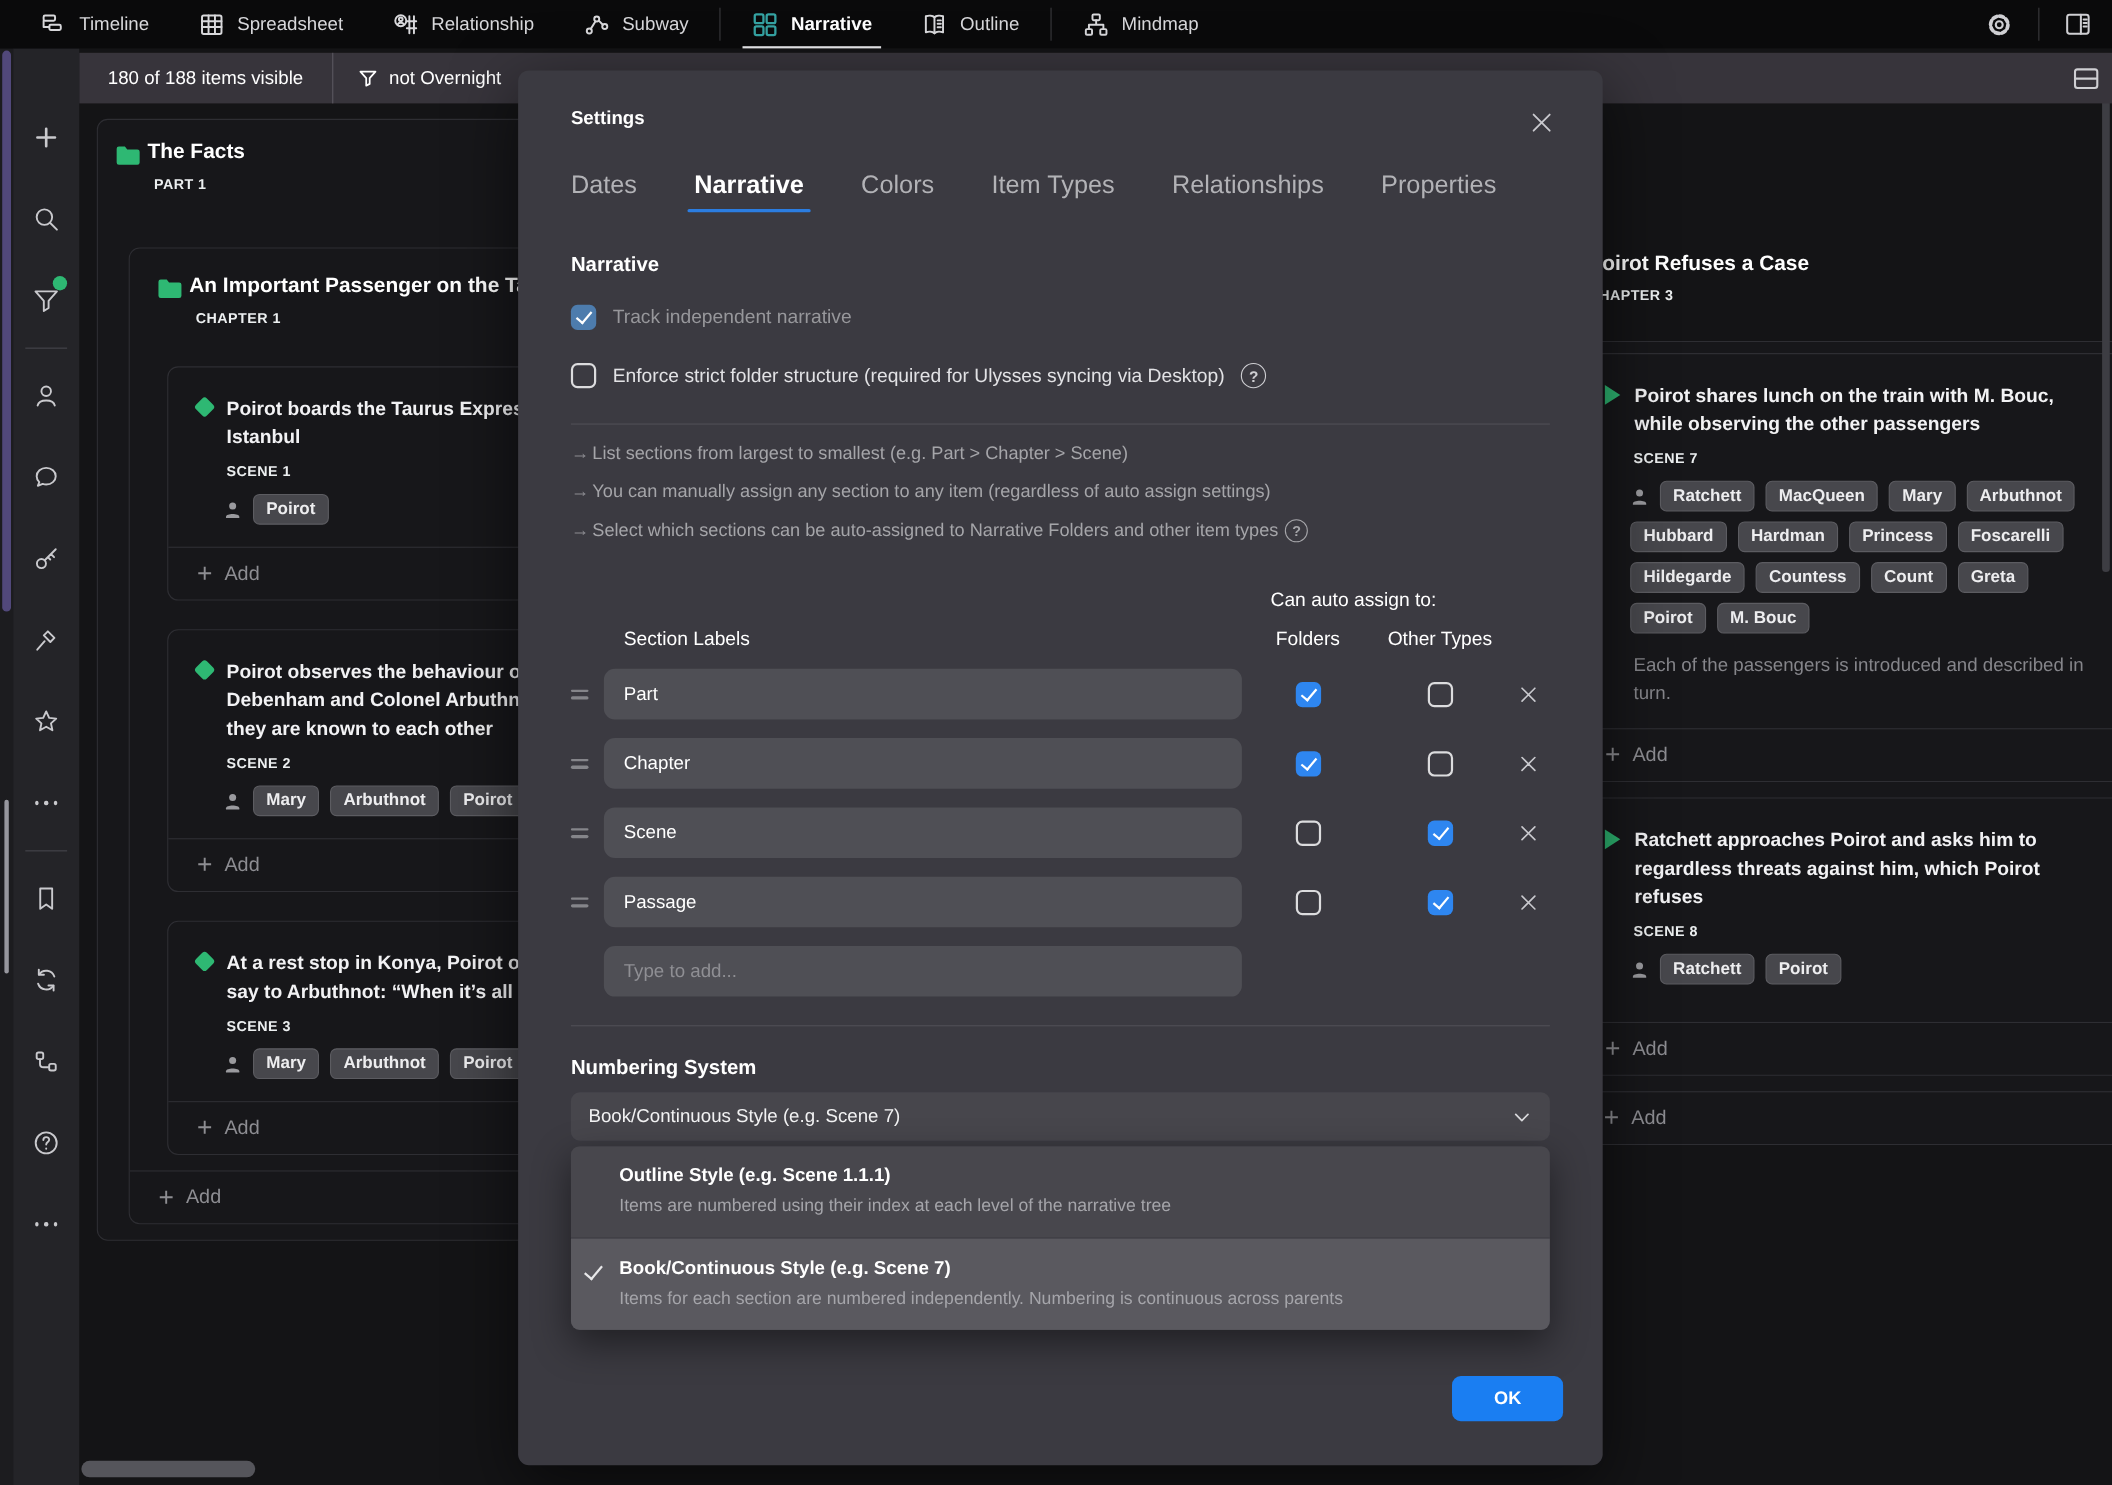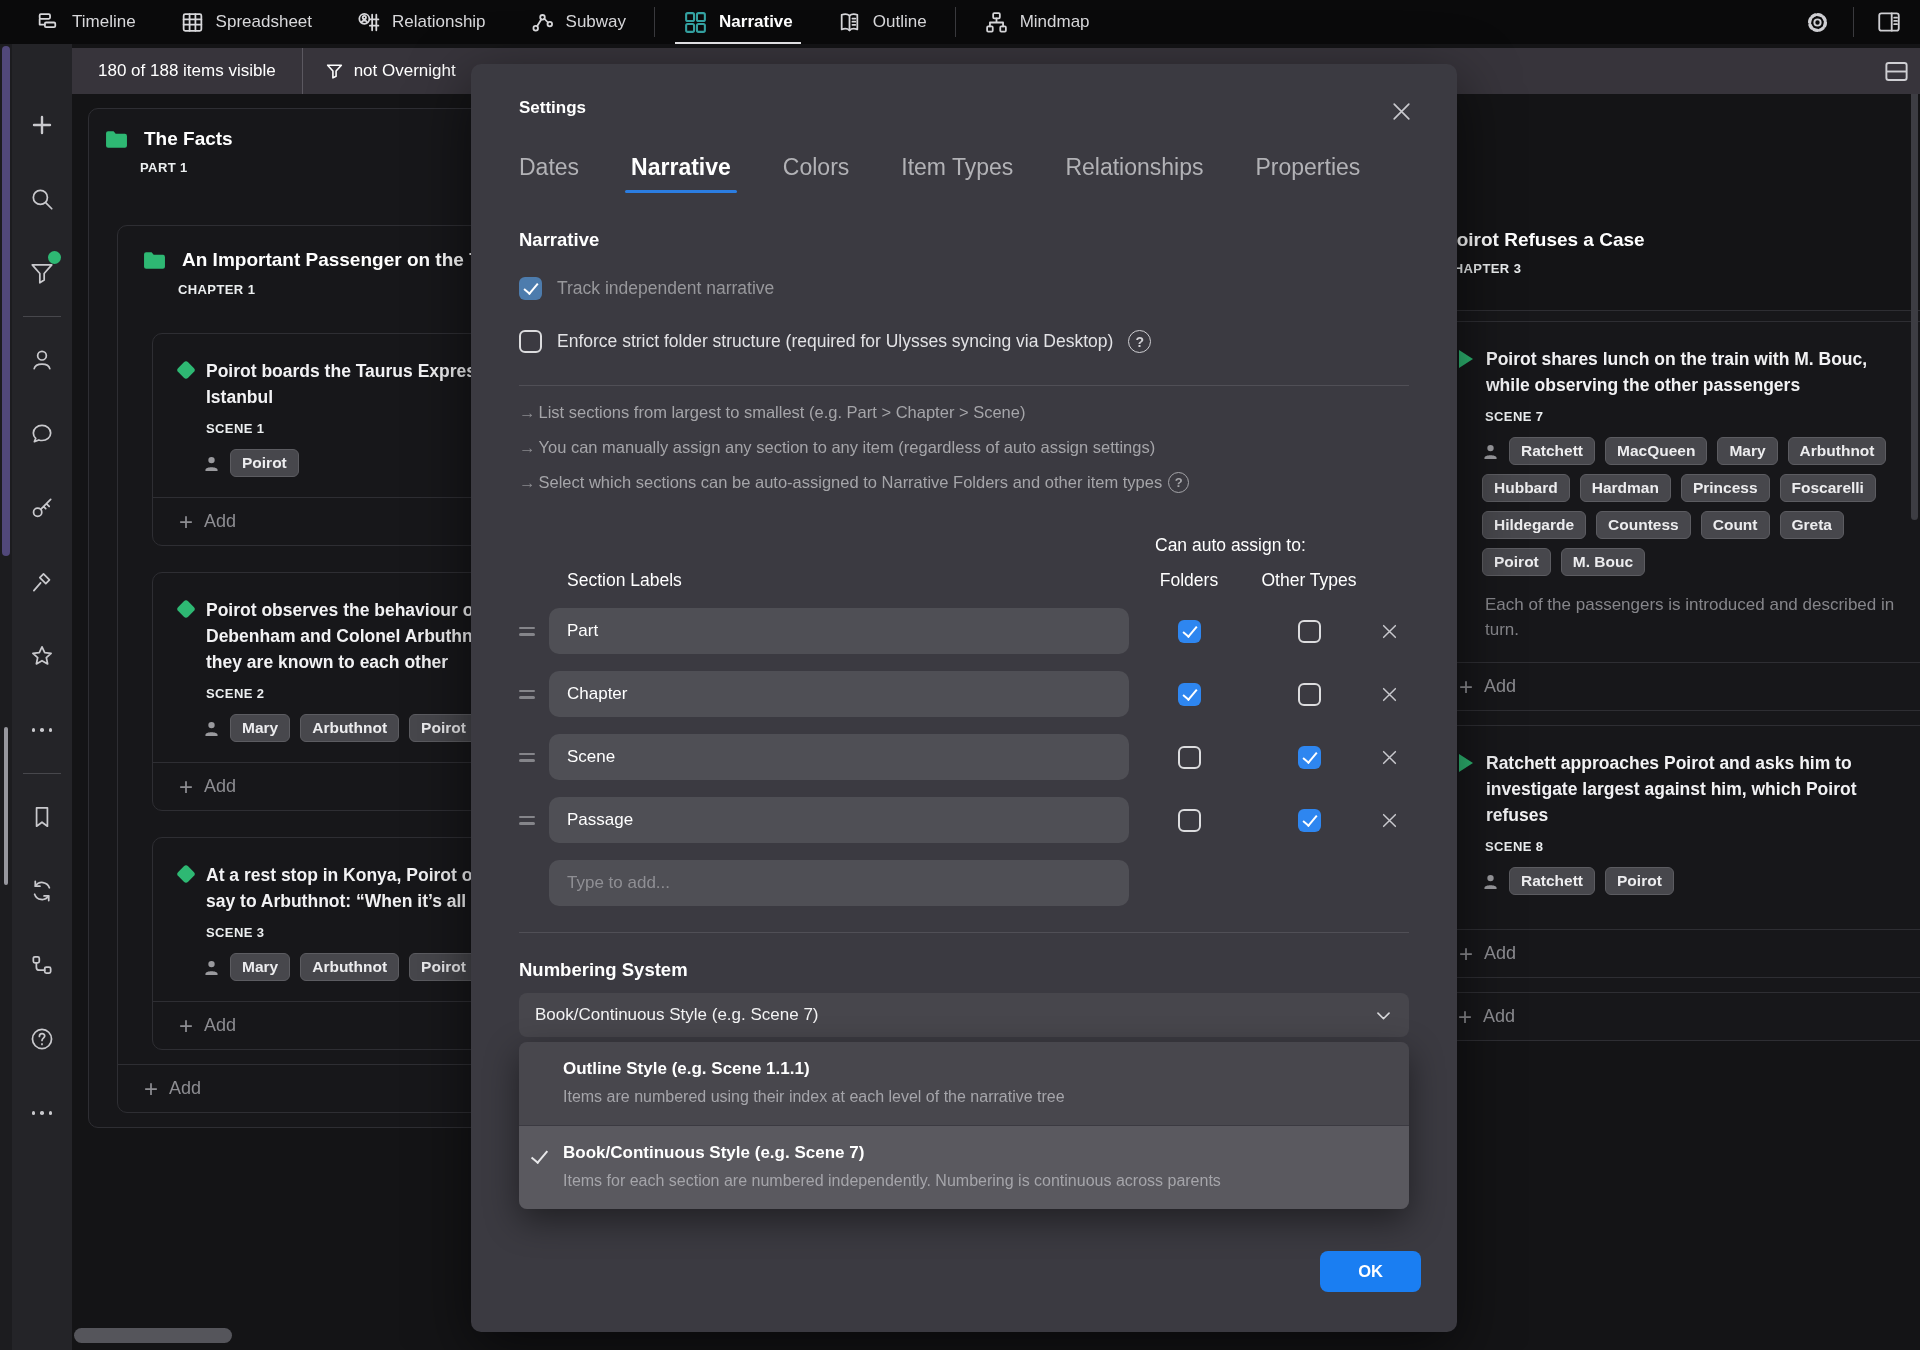--- a/index.html
+++ b/index.html
@@ -41,21 +41,21 @@
   .side-icon{width:60px;height:74px;display:flex;align-items:center;justify-content:center;position:relative}
   .side-icon svg{stroke:#c9c9cd;fill:none;stroke-width:1.6;stroke-linecap:round;stroke-linejoin:round}
   .side-divider{width:38px;height:1px;background:#47474c;margin:6px 0}
   .filter-badge{position:absolute;top:15px;right:11px;width:13px;height:13px;border-radius:50%;background:#2eb873}
   .dots span{display:inline-block;width:3.5px;height:3.5px;border-radius:50%;background:#c9c9cd;margin:0 2.5px}
 
   
   .card{border:1px solid #2e2e33;border-radius:10px;background:#17171a}
   .left-col{position:absolute;left:88px;top:108px;width:560px;z-index:1}
   .right-col{position:absolute;left:1444px;top:228px;width:620px;z-index:1}
-  .folder-head{display:flex;align-items:center;gap:16px}
+  .folder-head{display:flex;align-items:flex-end;gap:6px}
   .folder-title{font-size:19px;font-weight:bold;color:#fff;line-height:24px;white-space:nowrap}
   .meta-label{font-size:13px;font-weight:bold;color:#eceff0;letter-spacing:.4px;white-space:nowrap}
   .scene-head{display:flex;gap:13px}
   .diamond{width:14px;height:14px;background:#2eb873;transform:rotate(45deg);border-radius:3px;margin-top:5px;flex:none}
   .tri{width:0;height:0;border-left:14px solid #2eb873;border-top:9px solid transparent;
        border-bottom:9px solid transparent;margin-top:4px;flex:none}
   .scene-title{font-size:17.5px;font-weight:600;color:#f2f2f4;line-height:26px}
   .tline{white-space:nowrap}
   .tag-row{display:flex;align-items:center;flex-wrap:wrap;gap:10px;row-gap:9px;max-width:430px}
   .chip{background:#47474c;border:1px solid #5c5c61;border-radius:6px;padding:4px 11px;font-size:15.5px;
@@ -467,21 +467,21 @@
           <span class="add-plus">+</span>
           <span>Add</span>
         </div>
     </div>
 
     <div class="card" style="margin:14px 0 0 0;padding:24px 0 0 0">
       <div class="scene-head" style="padding-left:13px">
         <span class="tri"></span>
         <div class="scene-title">
             <div class="tline">Ratchett approaches Poirot and asks him to</div>
-            <div class="tline">investigate largest against him, which Poirot</div>
+            <div class="tline">regardless threats against him, which Poirot</div>
             <div class="tline">refuses</div>
           </div>
       </div>
       <div class="meta-label" style="margin:11px 0 0 39px">SCENE 8</div>
       <div class="tag-row" style="margin:13px 0 0 36px">
         <span class="person-glyph">
             <svg width="17" height="17" viewBox="0 0 16 16" fill="#9a9a9e">
               <circle cx="8" cy="4.8" r="3"></circle>
               <path d="M2.3 14c0-3.2 11.4-3.2 11.4 0v1H2.3z"></path>
             </svg>

